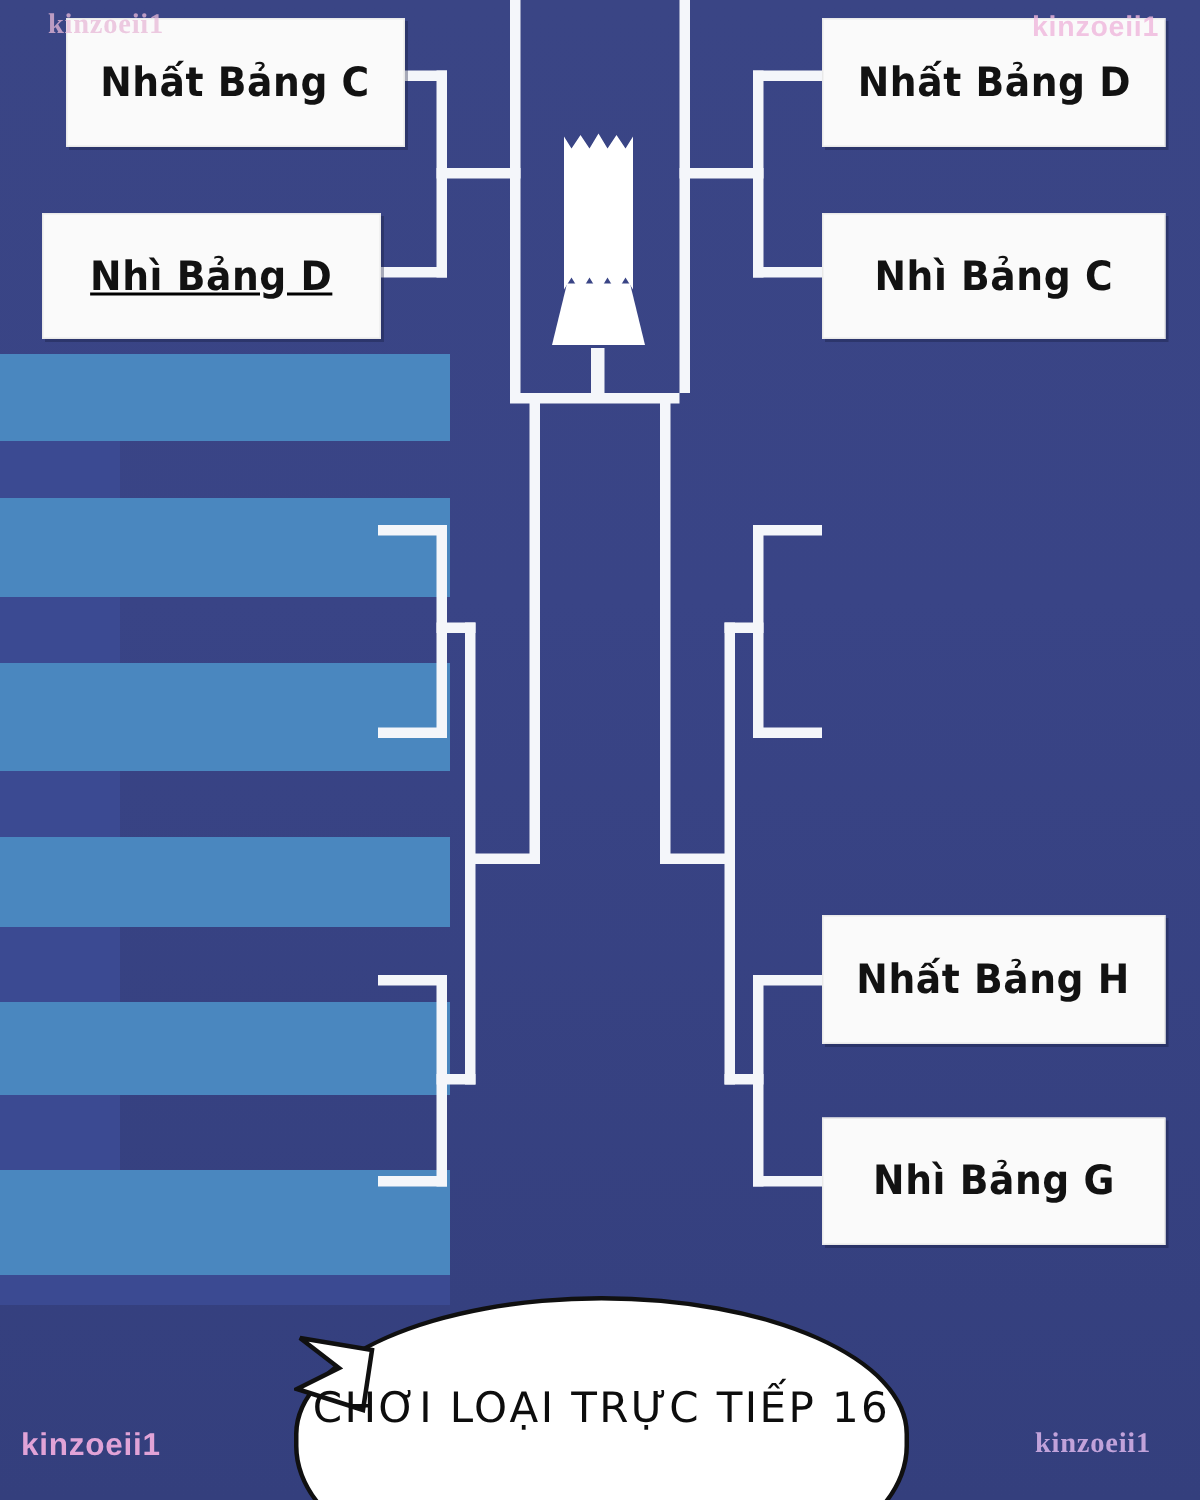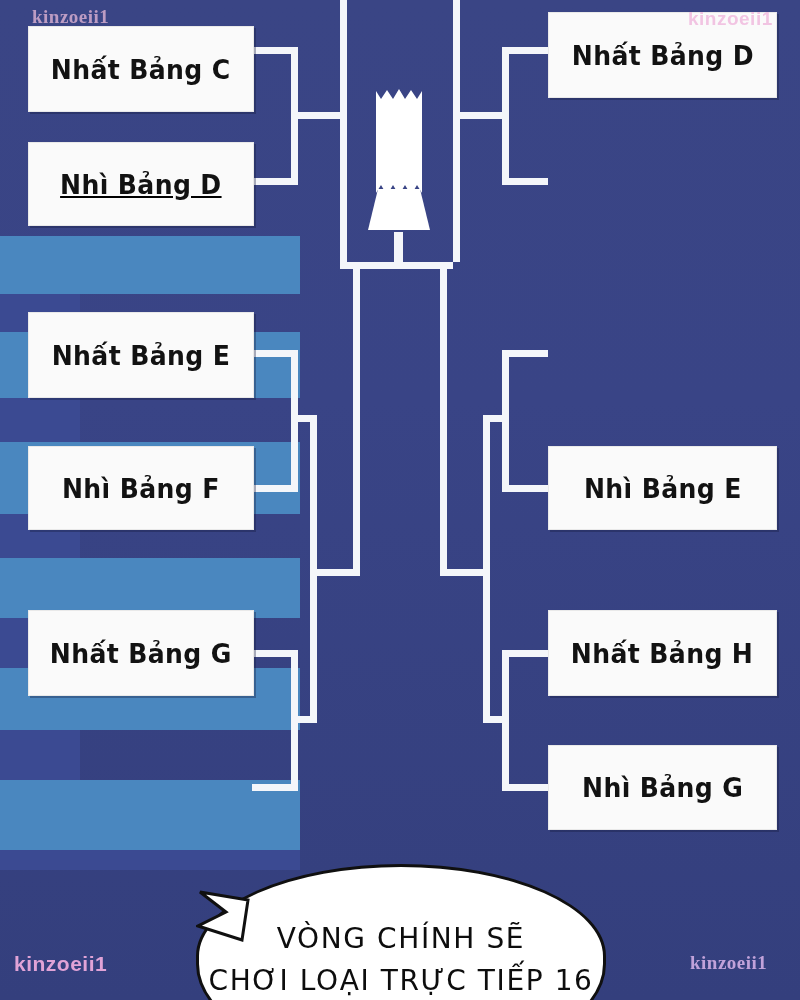--- a/index.html
+++ b/index.html
@@ -185,55 +185,45 @@
 
   <div class="trophy">
     <svg viewBox="0 0 62 145" width="62" height="145" aria-hidden="true">
       <path fill="#ffffff" d="
         M8,6 L13,14 L19,5 L25,14 L31,4 L37,14 L43,5 L49,14 L54,6
         L54,108 L49,100 L43,110 L37,100 L31,110 L25,100 L19,110 L13,100 L8,108 Z"></path>
       <path fill="#ffffff" d="M10,104 L52,104 L62,145 L0,145 Z"></path>
     </svg>
   </div>
 
-  <div class="box" style="left:28px; top:12px; width:224px; height:84px;margin-top:14px;">
+  <div class="box" style="left:44px; top:12px; width:224px; height:84px;">
     <span>Nhất Bảng C</span>
   </div>
   <div class="box" style="left:28px; top:142px; width:224px; height:82px;text-decoration:underline;">
     <span>Nhì Bảng D</span>
   </div>
-  <div class="box" style="left:28px; top:312px; width:224px; height:84px;">
-    <span>Nhất Bảng E</span>
-  </div>
-  <div class="box" style="left:28px; top:446px; width:224px; height:82px;">
-    <span>Nhì Bảng F</span>
-  </div>
-  <div class="box" style="left:28px; top:610px; width:224px; height:84px;">
-    <span>Nhất Bảng G</span>
-  </div>
 
   <div class="box" style="left:548px; top:12px; width:227px; height:84px;">
     <span>Nhất Bảng D</span>
   </div>
-  <div class="box" style="left:548px; top:446px; width:227px; height:82px;">
-    <span>Nhì Bảng E</span>
+  <div class="box" style="left:548px; top:142px; width:227px; height:82px;">
+    <span>Nhì Bảng C</span>
   </div>
   <div class="box" style="left:548px; top:610px; width:227px; height:84px;">
     <span>Nhất Bảng H</span>
   </div>
   <div class="box" style="left:548px; top:745px; width:227px; height:83px;">
     <span>Nhì Bảng G</span>
   </div>
 
   <div class="bubble"></div>
   <svg class="bubble-tail" viewBox="0 0 60 56">
     <path d="M52,10 L4,2 L30,22 L2,36 L46,50 Z" fill="#ffffff" stroke="#101010" stroke-width="3" stroke-linejoin="miter"></path>
   </svg>
   <div class="bubble-text">
-    <div>VÒNG CHÍNH SẼ</div>
     <div>CHƠI LOẠI TRỰC TIẾP 16</div>
   </div>
 
   <div class="wm serif tl">kinzoeii1</div>
   <div class="wm tr">kinzoeii1</div>
   <div class="wm bl">kinzoeii1</div>
   <div class="wm br">kinzoeii1</div>
 
 </div>
 

